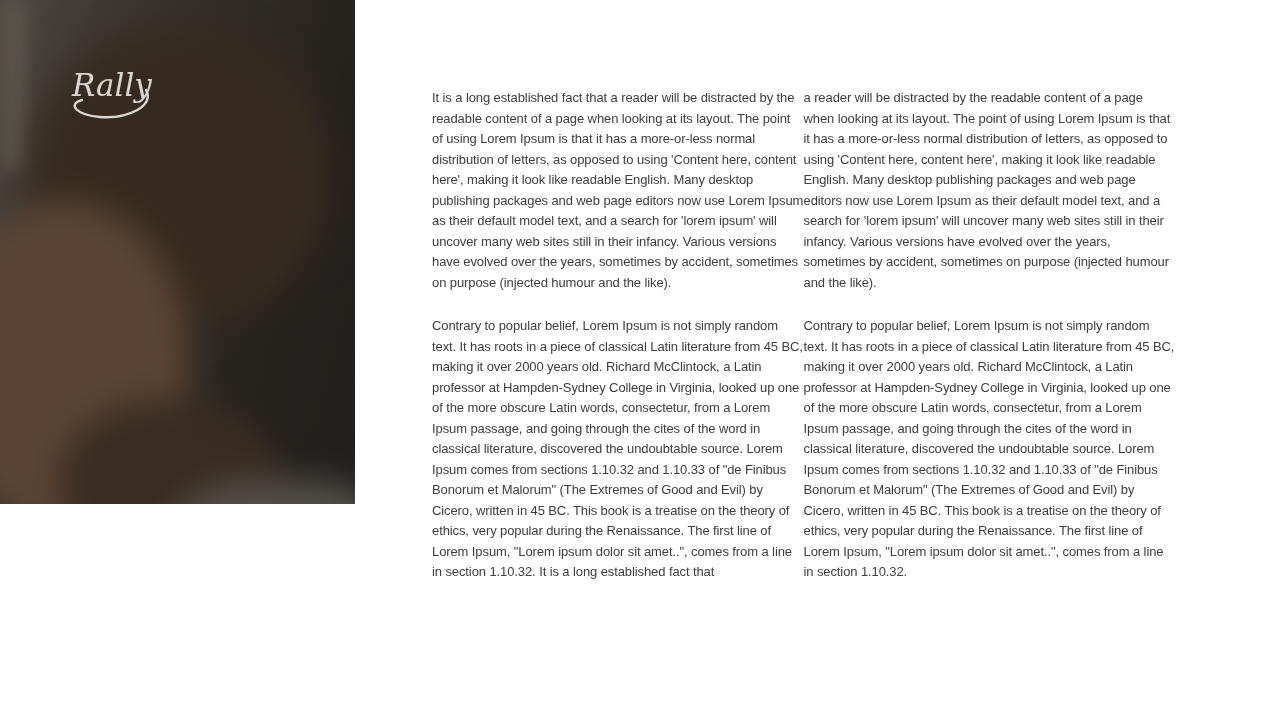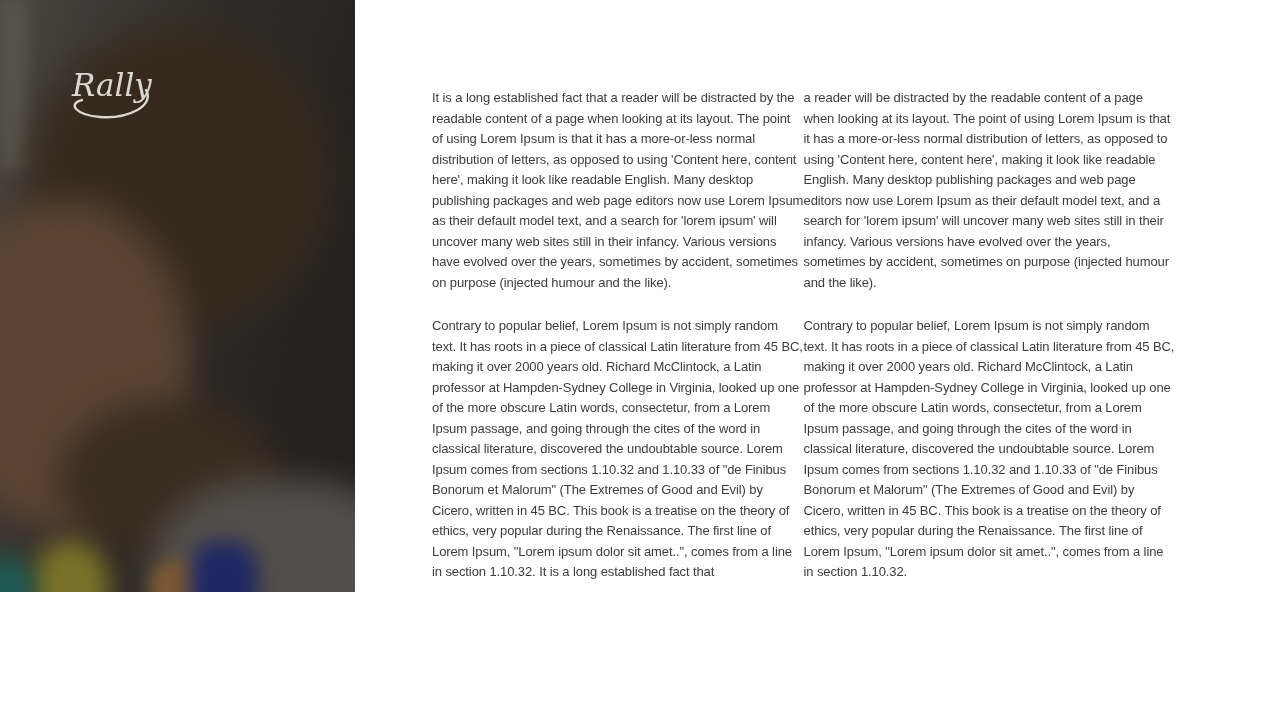--- a/index.html
+++ b/index.html
@@ -3,21 +3,21 @@
 <meta charset="utf-8">
 <style>
   html,body { margin:0; padding:0; background:#222; }
   .slide {
     position:relative; width:1280px; height:720px;
     background:#ffffff; overflow:hidden;
     font-family:"Liberation Sans", sans-serif;
   }
 
   
-  .photo-panel { position:absolute; left:0; top:0; width:355px; height:592px; overflow:hidden; }
+  .photo-panel { position:absolute; left:0; top:0; width:355px; height:504px; overflow:hidden; }
   .photo-panel .blob { position:absolute; }
   .ph-base  { inset:0; position:absolute;
               background:linear-gradient(105deg,#857c6d 0%,#6a6154 18%,#4e463a 45%,#3a342b 75%,#332e27 100%); }
   .ph-wall-light { left:0; top:0; width:26px; height:170px; background:#9a917f; filter:blur(8px); }
   .ph-hair  { left:30px;  top:28px;  width:300px; height:300px; border-radius:50%; background:#57432a; filter:blur(18px); }
   .ph-face  { left:-60px; top:200px; width:250px; height:330px; border-radius:50%; background:#9c7250; filter:blur(16px); }
   .ph-beard { left:60px;  top:400px; width:220px; height:160px; border-radius:50%; background:#5d4730; filter:blur(16px); }
   .ph-shirt { left:150px; top:480px; width:260px; height:230px; border-radius:40%; background:#8d867a; filter:blur(16px); }
   .ph-desk  { left:-20px; top:632px; width:420px; height:130px; background:#c4bbae; filter:blur(18px); }
   .ph-yellow{ left:30px;  top:540px; width:80px;  height:95px;  border-radius:50%; background:#d8c93e; filter:blur(12px); }

